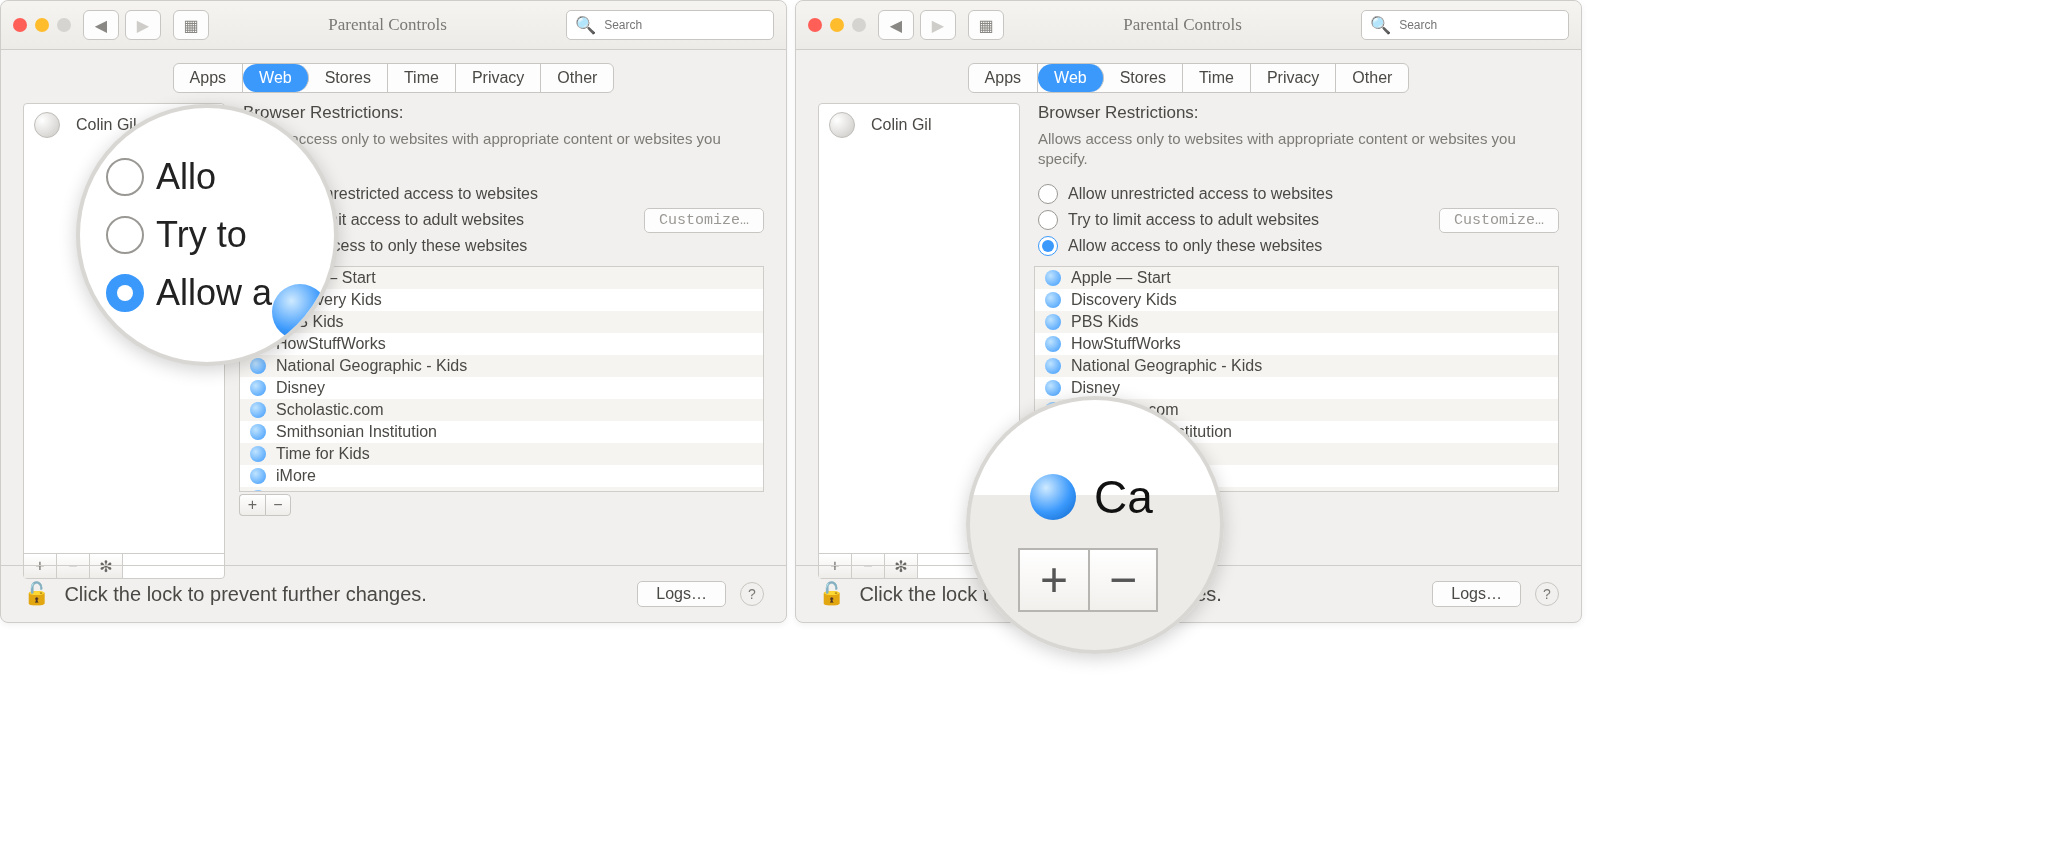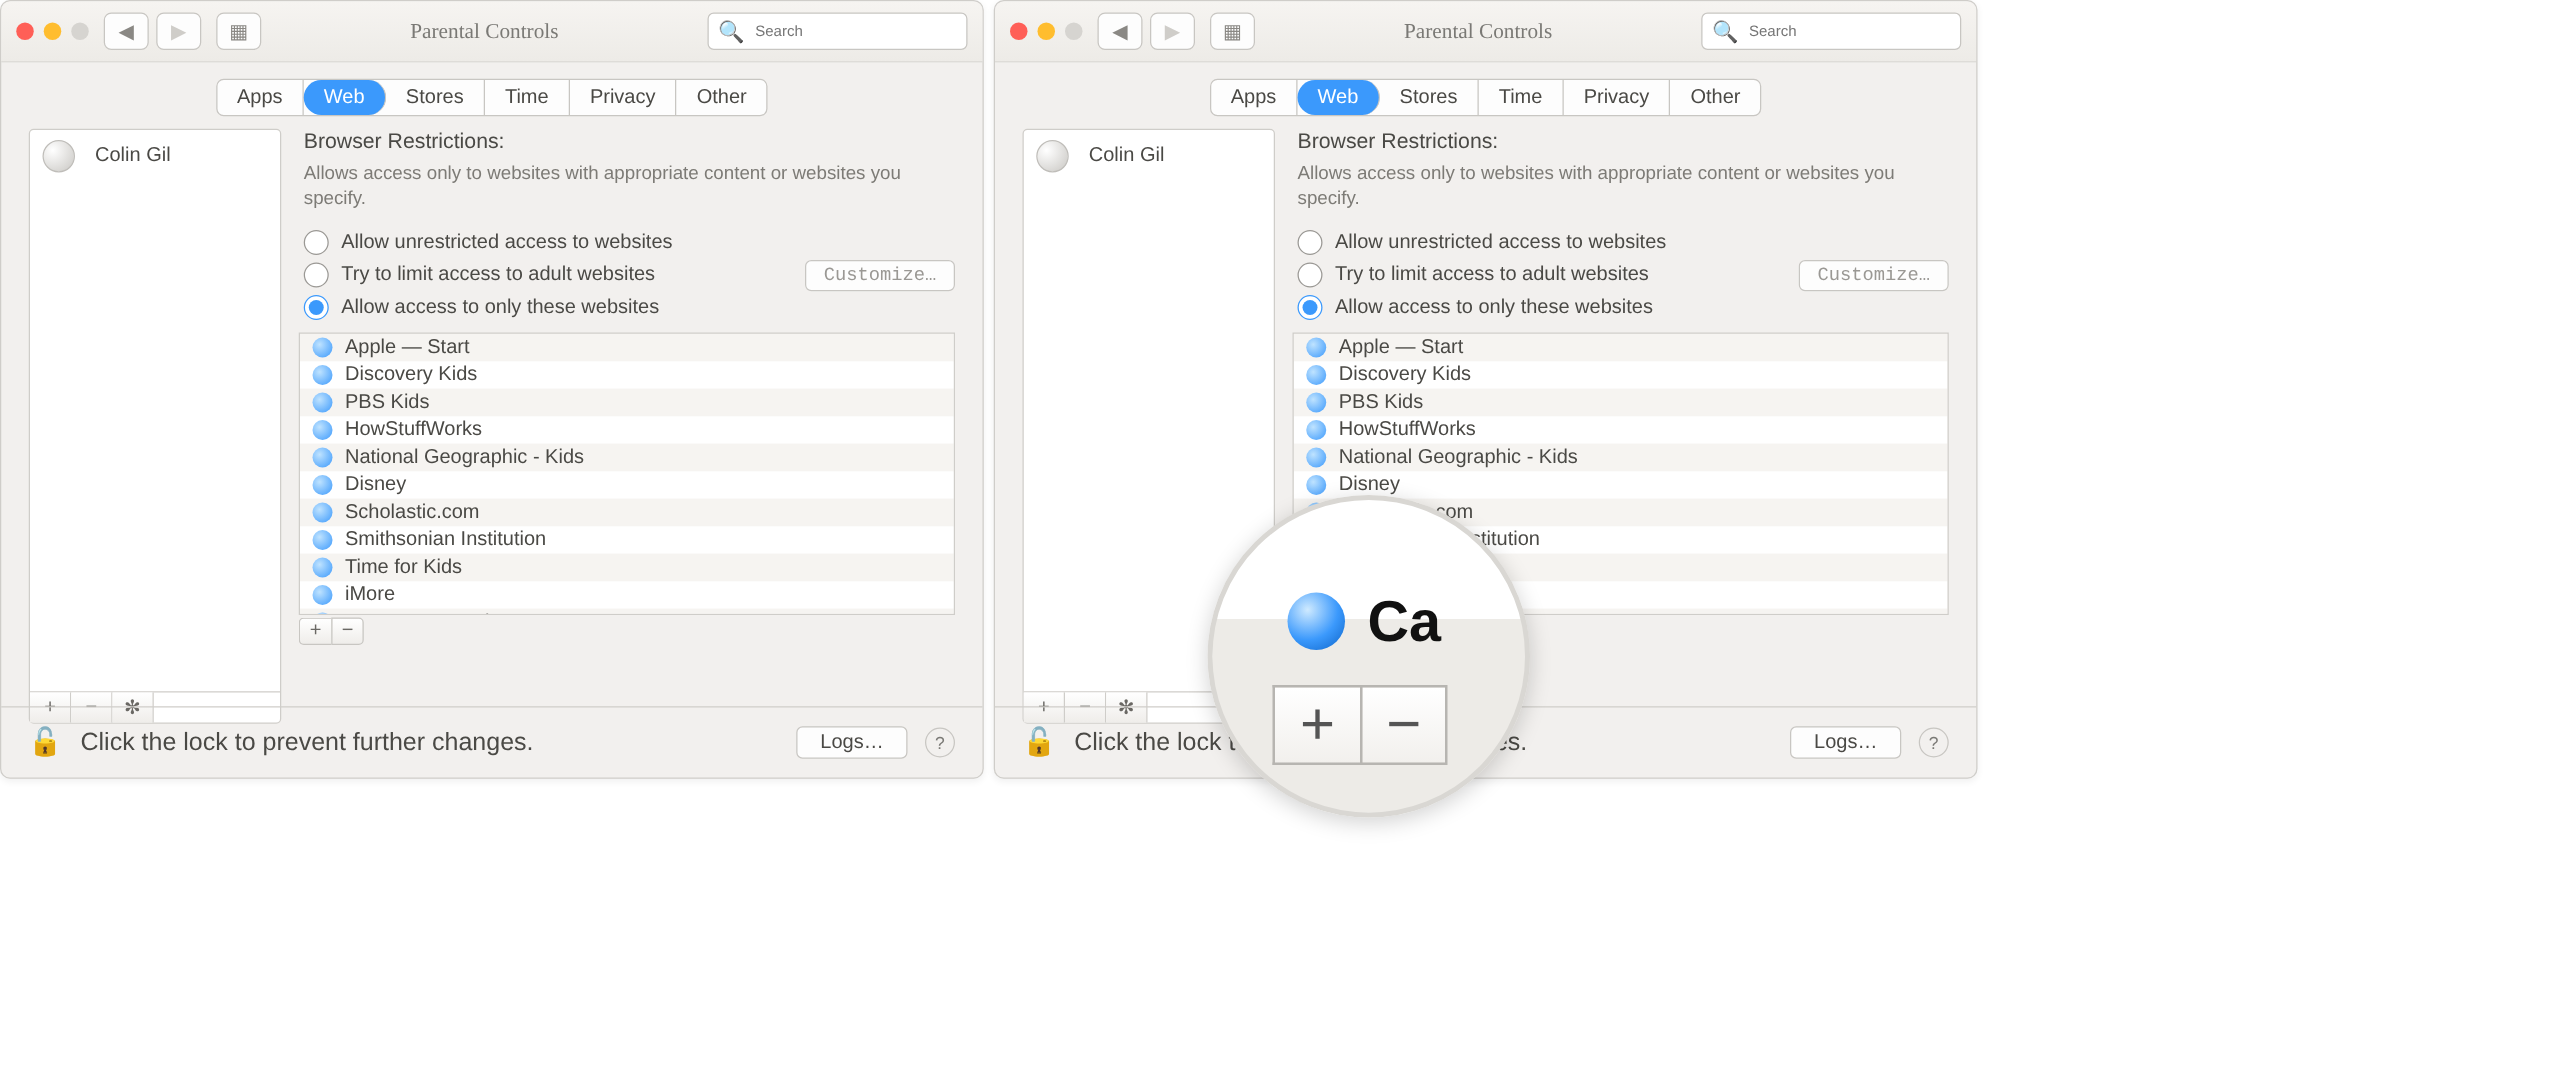--- a/index.html
+++ b/index.html
@@ -75,21 +75,21 @@
   .mag.a .mr{display:flex;align-items:center;gap:12px;margin:8px 0;}
   .mag.a .mcirc{width:34px;height:34px;border-radius:50%;border:2px solid #9a9894;background:#fff;flex:0 0 34px;}
   .mag.a .mcirc.sel{border-color:var(--accent);background:var(--accent);position:relative;}
   .mag.a .mcirc.sel::after{content:"";position:absolute;left:9px;top:9px;width:16px;height:16px;border-radius:50%;background:#fff;}
   .mag.a .mtxt{font-size:36px;font-weight:500;color:#222;white-space:nowrap;}
   .mag .bigglobe{width:56px;height:56px;border-radius:50%;background:radial-gradient(circle at 35% 30%,#cfeaff 0%,#3b99fc 55%,#0b62c7 100%);position:absolute;}
   .mag.a .bigglobe{right:6px;bottom:22px;}
   .mag.b{left:966px;top:396px;width:258px;height:258px;padding:0;background:linear-gradient(#fff 0%,#fff 38%,#edebe7 38%,#edebe7 100%);}
   .mag.b .toprow{position:absolute;top:70px;left:60px;display:flex;align-items:center;gap:18px;}
   .mag.b .toprow .bigglobe{position:static;width:46px;height:46px;}
-  .mag.b .catxt{font-size:46px;font-weight:700;color:#111;}
+  .mag.b .catxt{font-size:46px;font-weight:400;color:#111;}
   .mag.b .pm{position:absolute;top:148px;left:48px;display:flex;}
   .mag.b .pm button{width:70px;height:64px;border:2px solid #b7b5b1;background:linear-gradient(#fff,#f2f0ed);font-size:48px;color:#555;line-height:1;}
   .mag.b .pm button:first-child{border-right:none;}
 </style>
 </head>
 <body>
 
 <div class="stage">
 
   <div class="shot a">
@@ -331,20 +331,35 @@
       </div>
       <div class="footer">
         <span class="lock">🔓</span>
         <span class="foot-txt">Click the lock to prevent further changes.</span>
         <span class="logs">Logs…</span>
         <span class="help">?</span>
       </div>
     </div>
   </div>
 
+  <div class="mag a">
+    <div class="mr">
+        <div class="mcirc"></div>
+        <div class="mtxt">Allo</div>
+      </div>
+    <div class="mr">
+        <div class="mcirc"></div>
+        <div class="mtxt">Try to</div>
+      </div>
+    <div class="mr">
+        <div class="mcirc sel"></div>
+        <div class="mtxt">Allow a</div>
+      </div>
+    <div class="bigglobe"></div>
+  </div>
 
   <div class="mag b">
     <div class="toprow">
       <div class="bigglobe"></div>
       <div class="catxt">Ca</div>
     </div>
     <div class="pm">
       <button>+</button>
       <button>−</button>
     </div>

